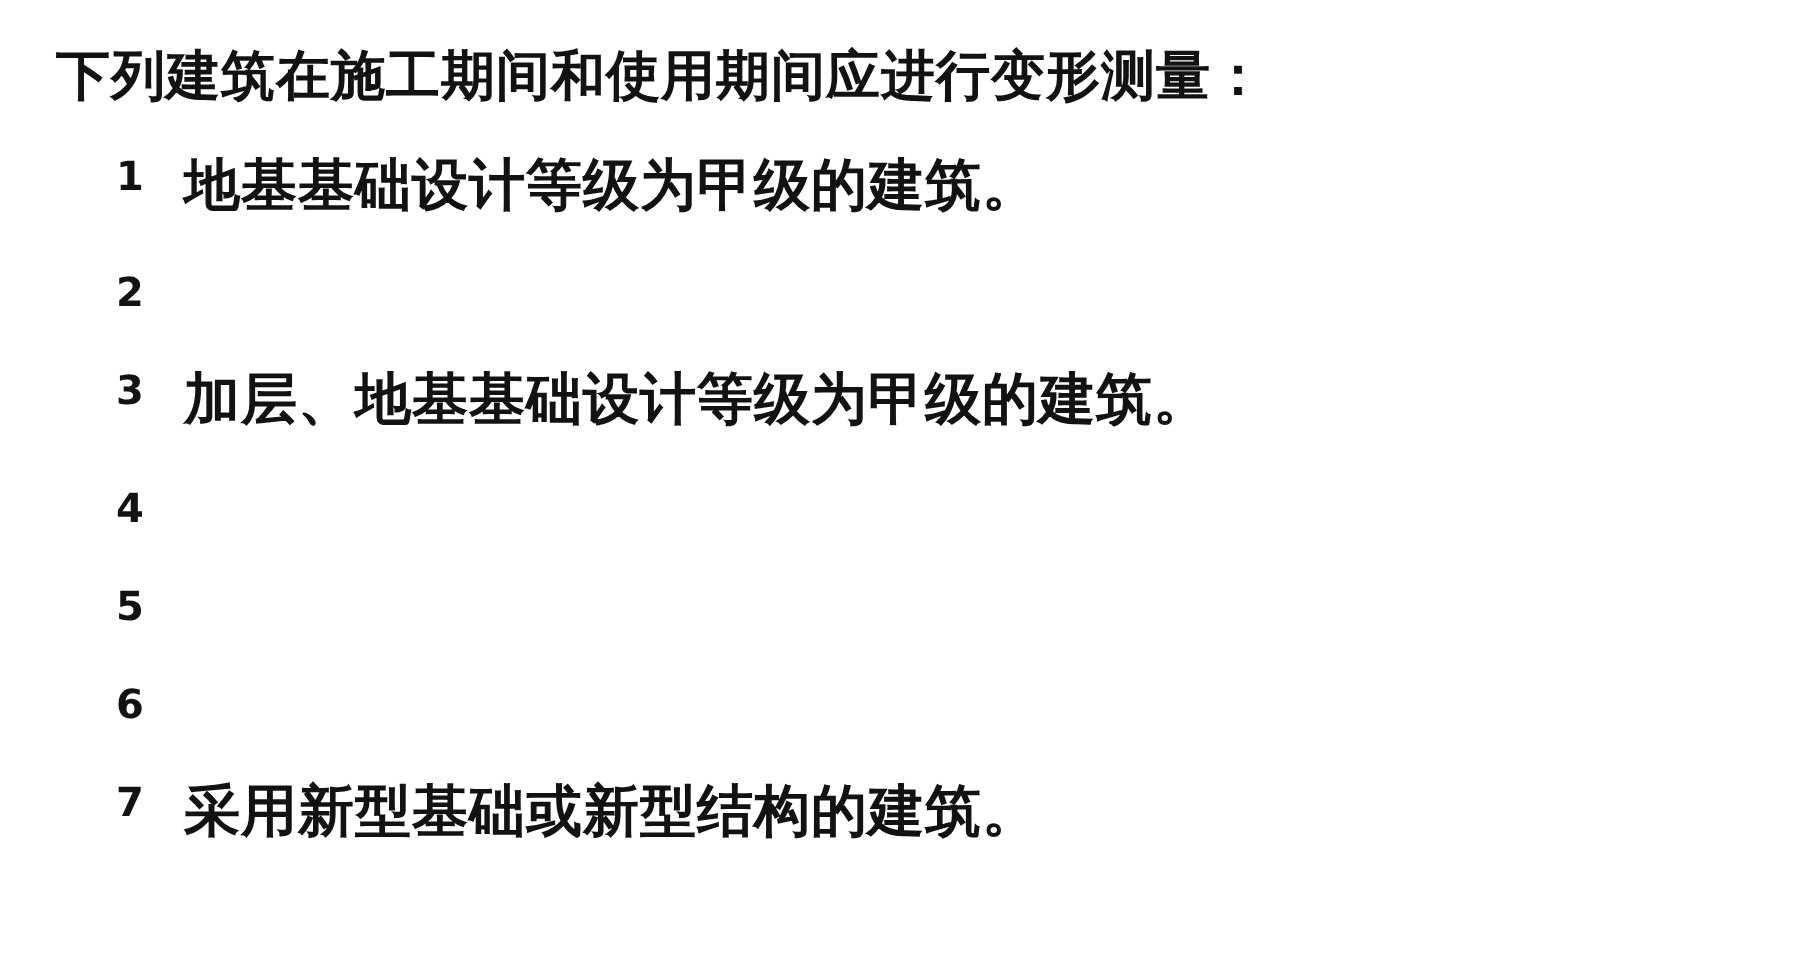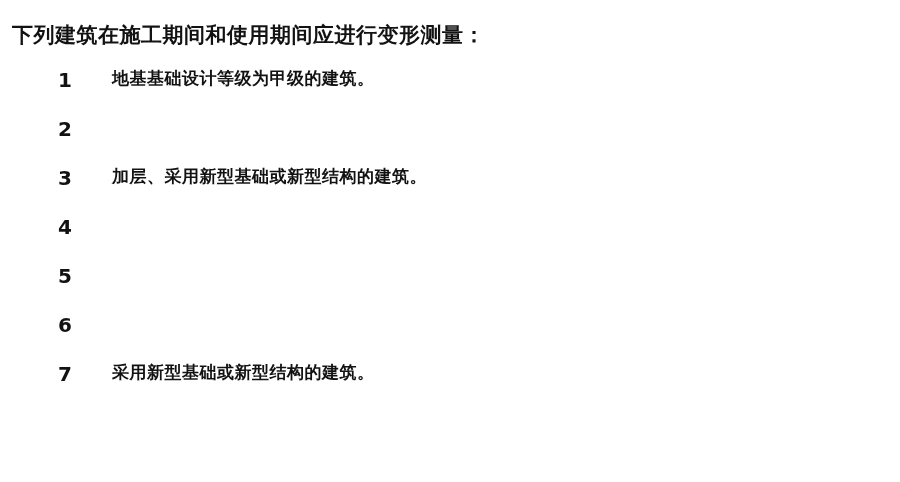--- a/index.html
+++ b/index.html
@@ -15,26 +15,26 @@
     overflow: hidden;
   }
   .page {
     position: relative;
     width: 900px;
     height: 482px;
     box-sizing: border-box;
     padding: 22px 18px 0 10px;
   }
   .heading {
-    font-size: 21px;
+    font-size: 27px;
     font-weight: bold;
     line-height: 1.25;
     letter-spacing: 0.5px;
     color: #121212;
-    margin: 0 0 20px 2px;
+    margin: 0 0 20px 18px;
   }
   .list {
     margin: 0;
     padding: 0;
     list-style: none;
   }
   .list-item {
     display: flex;
     align-items: flex-start;
     margin: 0 0 25px 0;
@@ -43,26 +43,25 @@
   .item-number {
     font-size: 20px;
     font-weight: bold;
     color: #121212;
     min-width: 34px;
     flex: 0 0 auto;
     line-height: 1.2;
     letter-spacing: 0;
   }
   .item-text {
-    font-size: 17px;
+    font-size: 28px;
     font-weight: bold;
     color: #121212;
     line-height: 1.2;
     letter-spacing: 0.5px;
-    margin-left: 20px;
   }
 </style>
 </head>
 <body>
 
 <div class="page">
 
   <h1 class="heading">下列建筑在施工期间和使用期间应进行变形测量：</h1>
 
   <ul class="list">
@@ -71,21 +70,21 @@
       <span class="item-number">1</span>
       <span class="item-text">地基基础设计等级为甲级的建筑。</span>
     </li>
 
     <li class="list-item">
       <span class="item-number">2</span>
     </li>
 
     <li class="list-item">
       <span class="item-number">3</span>
-      <span class="item-text">加层、采用新型基础或新型结构的建筑。</span>
+      <span class="item-text">加层、地基基础设计等级为甲级的建筑。</span>
     </li>
 
     <li class="list-item">
       <span class="item-number">4</span>
     </li>
 
     <li class="list-item">
       <span class="item-number">5</span>
     </li>
 

